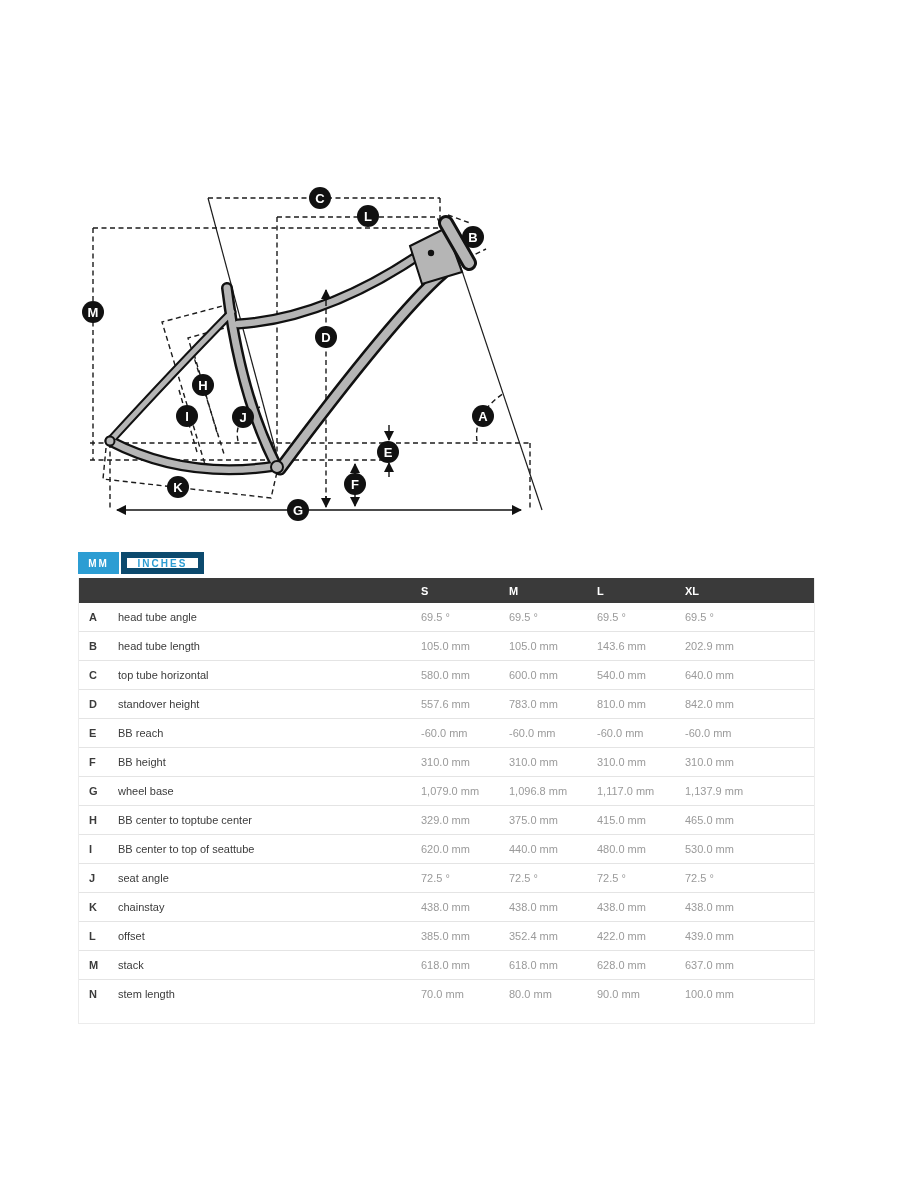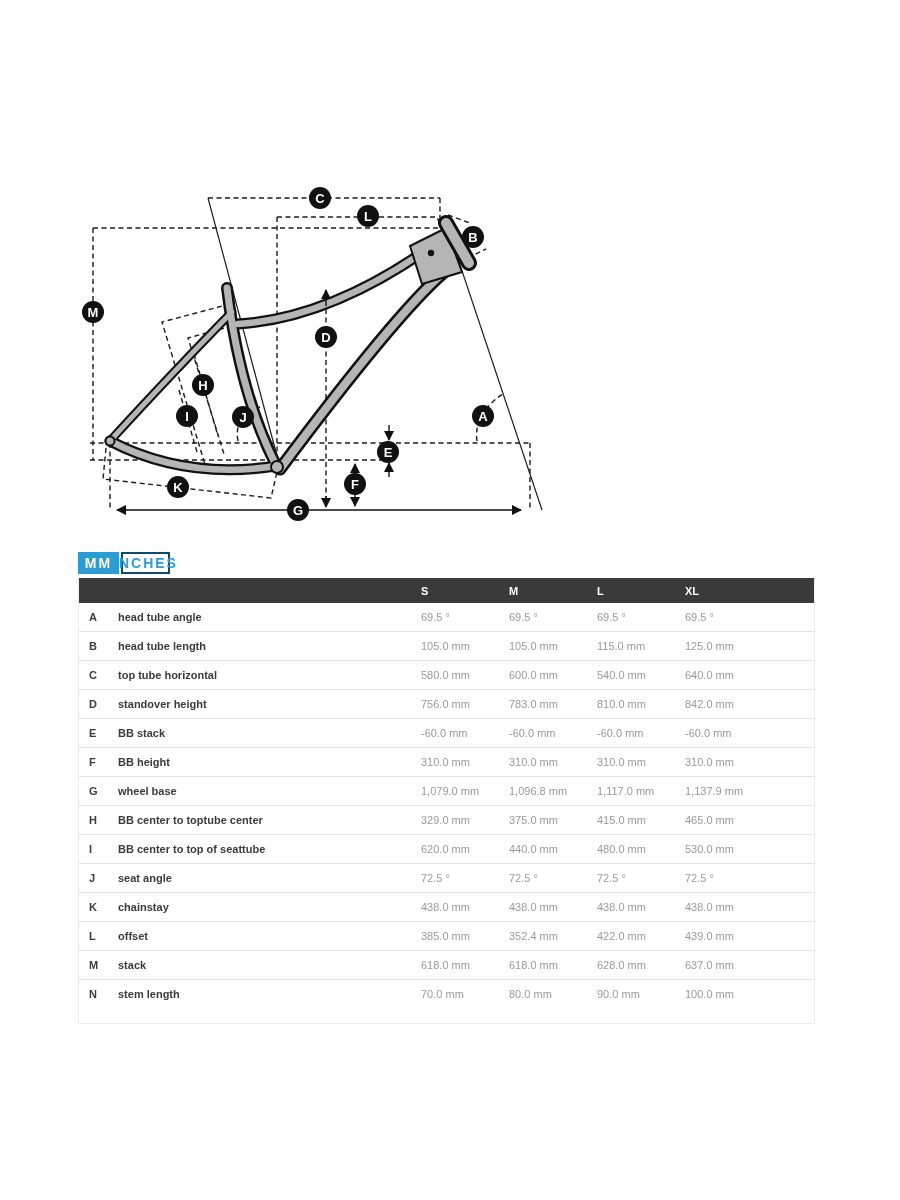--- a/index.html
+++ b/index.html
@@ -12,36 +12,36 @@
   #diagram svg{display:block;width:100%;height:100%;}
   .dash{stroke:#1c1c1c;stroke-width:1.4;stroke-dasharray:5 3.5;fill:none;}
   .thin{stroke:#1c1c1c;stroke-width:1.2;fill:none;}
   .arrowline{stroke:#111;stroke-width:1.4;fill:none;}
   .tube-bk{stroke:#111;fill:none;stroke-linecap:round;}
   .tube-gr{stroke:#b5b5b5;fill:none;stroke-linecap:round;}
   #markers text{fill:#fff;font-size:13px;font-weight:bold;text-anchor:middle;
     font-family:"Liberation Sans",sans-serif;}
   
   #controls{position:absolute;left:78px;top:552px;display:flex;gap:2px;}
-  .tgl{height:22px;font-size:14px;font-weight:bold;letter-spacing:2px;
+  .tgl{height:22px;font-size:10px;font-weight:bold;letter-spacing:2px;
     display:flex;align-items:center;justify-content:center;cursor:pointer;
     box-sizing:border-box;font-family:"Liberation Sans",sans-serif;}
   #btn-mm{width:41px;background:#2c9dd3;color:#fff;border:none;}
-  #btn-inches{width:49px;background:#fff;color:#2c9dd3;border:2px solid #0c4a6e;}
+  #btn-inches{width:83px;background:#fff;color:#2c9dd3;border:6px solid #0c4a6e;}
   
   #table-wrap{position:absolute;left:78px;top:578px;width:737px;box-sizing:border-box;
     border:1px solid #ececec;border-top:none;padding-bottom:15px;}
   #geo-table{width:100%;border-collapse:collapse;table-layout:fixed;}
   #geo-table thead th{background:#3a3a3a;color:#fff;font-size:11px;font-weight:bold;
     text-align:left;height:25px;padding:0;}
   #geo-table tbody td{height:28px;font-size:11px;padding:0;vertical-align:middle;
     border-bottom:1px solid #e4e4e4;color:#9a9a9a;font-weight:normal;
     white-space:nowrap;overflow:hidden;}
   #geo-table td.c-key{color:#3b3b3b;font-weight:bold;padding-left:10px;}
-  #geo-table td.c-name{color:#3b3b3b;font-weight:bold;margin-top:12px;}
+  #geo-table td.c-name{color:#3b3b3b;font-weight:normal;margin-top:12px;}
   #geo-table tbody tr:last-child td{border-bottom:none;}
 </style>
 </head>
 <body>
 
 <div id="diagram">
   <svg viewBox="0 0 470 360" xmlns="http://www.w3.org/2000/svg">
     <defs>
       <marker id="arr" viewBox="0 0 10 10" refX="9" refY="5" markerWidth="7.5" markerHeight="7.5" orient="auto-start-reverse">
         <path d="M0,0 L10,5 L0,10 z" fill="#111"></path>
@@ -193,45 +193,45 @@
     <td class="c-val">69.5 °</td>
     <td class="c-val">69.5 °</td>
     <td class="c-val">69.5 °</td>
   </tr>
 
   <tr>
     <td class="c-key">B</td>
     <td class="c-name">head tube length</td>
     <td class="c-val">105.0 mm</td>
     <td class="c-val">105.0 mm</td>
-    <td class="c-val">115.0 mm</td>
-    <td class="c-val">125.0 mm</td>
+    <td class="c-val">143.6 mm</td>
+    <td class="c-val">202.9 mm</td>
   </tr>
 
   <tr>
     <td class="c-key">C</td>
     <td class="c-name">top tube horizontal</td>
     <td class="c-val">580.0 mm</td>
     <td class="c-val">600.0 mm</td>
     <td class="c-val">540.0 mm</td>
     <td class="c-val">640.0 mm</td>
   </tr>
 
   <tr>
     <td class="c-key">D</td>
     <td class="c-name">standover height</td>
-    <td class="c-val">756.0 mm</td>
+    <td class="c-val">557.6 mm</td>
     <td class="c-val">783.0 mm</td>
     <td class="c-val">810.0 mm</td>
     <td class="c-val">842.0 mm</td>
   </tr>
 
   <tr>
     <td class="c-key">E</td>
-    <td class="c-name">BB stack</td>
+    <td class="c-name">BB reach</td>
     <td class="c-val">-60.0 mm</td>
     <td class="c-val">-60.0 mm</td>
     <td class="c-val">-60.0 mm</td>
     <td class="c-val">-60.0 mm</td>
   </tr>
 
   <tr>
     <td class="c-key">F</td>
     <td class="c-name">BB height</td>
     <td class="c-val">310.0 mm</td>

